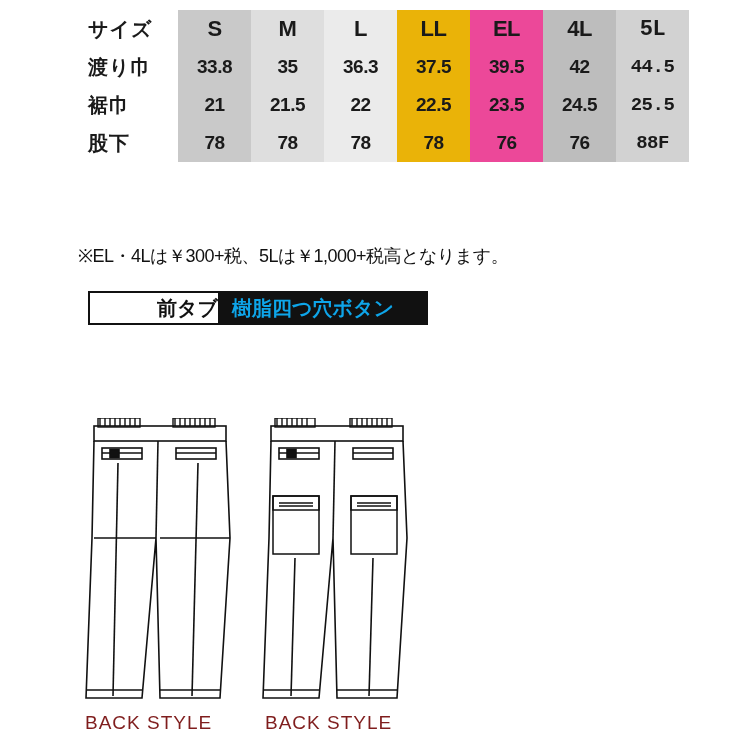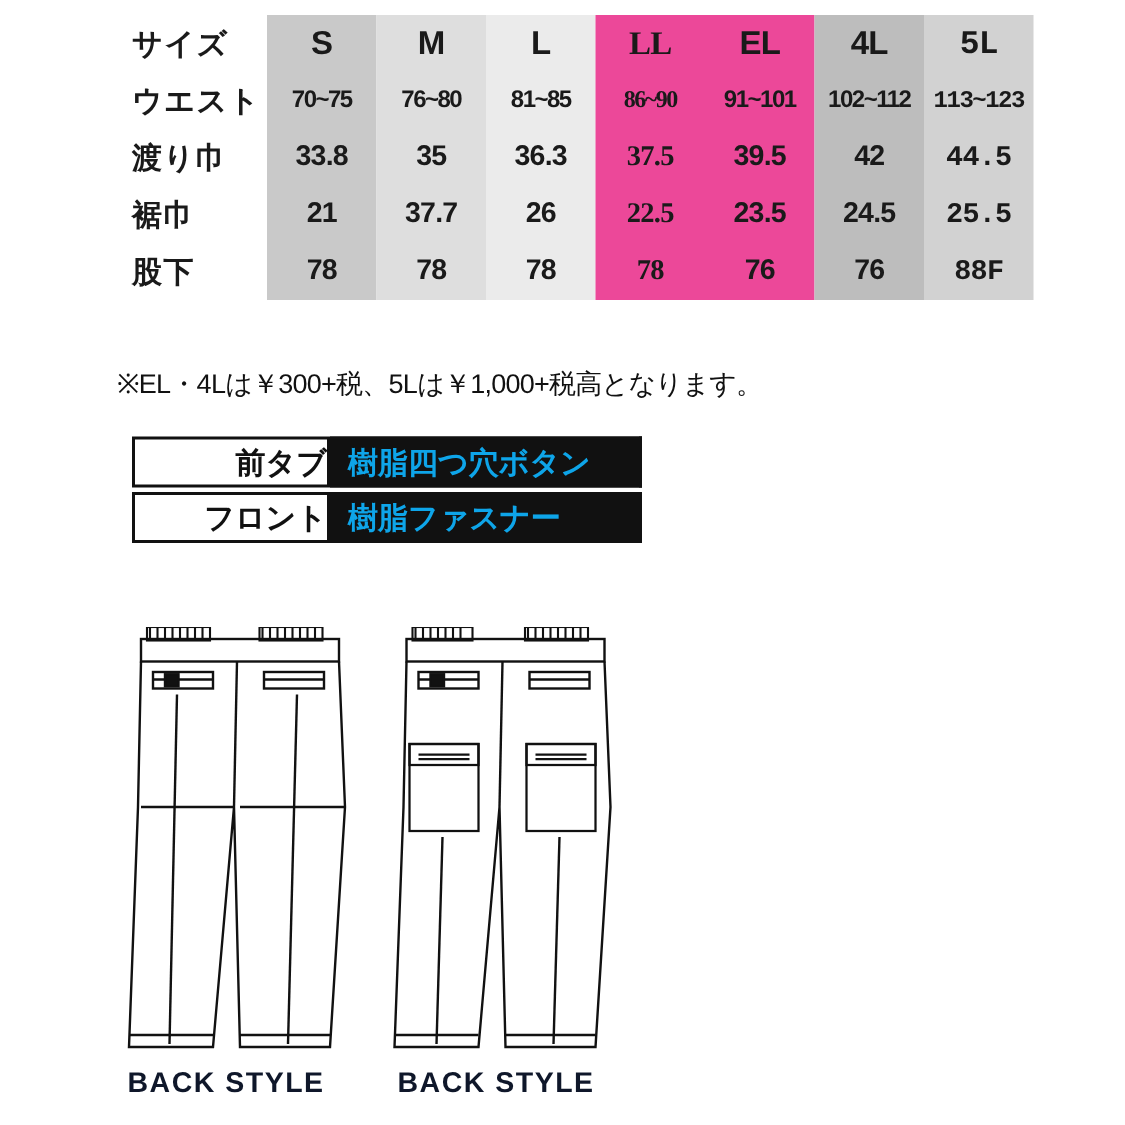--- a/index.html
+++ b/index.html
@@ -43,21 +43,21 @@
     font-size: 20px;
     letter-spacing: 1px;
   }
   #size-table td.col {
     width: 73px;
   }
   
   .shade-0 { background: #c9c9c9; }
   .shade-1 { background: #dedede; }
   .shade-2 { background: #ebebeb; }
-  .shade-3 { background: #ec4899; font-family: Liberation Serif, serif; }
+  .shade-3 { background: #eab308; }
   .shade-4 { background: #ec4899; }
   .shade-5 { background: #bdbdbd; }
   .shade-6 { background: #d2d2d2; font-family: Liberation Mono, monospace; }
   #size-table tr.head td.col {
     font-size: 22px;
   }
   #size-table td.small {
     font-size: 16px;
     letter-spacing: -1px;
   }
@@ -117,22 +117,22 @@
   .illo {
     position: absolute;
     top: 0;
   }
   .illo.front { left: 20px; }
   .illo.back  { left: 195px; }
   .caption {
     position: absolute;
     bottom: 14px;
     font-size: 19px;
-    font-weight: bold;
-    color: #0f172a;
+    font-weight: normal;
+    color: #7f1d1d;
     letter-spacing: 1px;
     text-align: center;
   }
   .caption.c1 { left: 25px; }
   .caption.c2 { left: 205px; }
 </style>
 </head>
 <body>
 
 <table id="size-table">
@@ -141,44 +141,34 @@
     <td class="rowhead">サイズ</td>
     <td class="col shade-0">S</td>
     <td class="col shade-1">M</td>
     <td class="col shade-2">L</td>
     <td class="col shade-3">LL</td>
     <td class="col shade-4">EL</td>
     <td class="col shade-5">4L</td>
     <td class="col shade-6">5L</td>
   </tr>
   <tr>
-    <td class="rowhead">ウエスト</td>
-    <td class="col shade-0 small">70~75</td>
-    <td class="col shade-1 small">76~80</td>
-    <td class="col shade-2 small">81~85</td>
-    <td class="col shade-3 small">86~90</td>
-    <td class="col shade-4 small">91~101</td>
-    <td class="col shade-5 small">102~112</td>
-    <td class="col shade-6 small">113~123</td>
-  </tr>
-  <tr>
     <td class="rowhead">渡り巾</td>
     <td class="col shade-0">33.8</td>
     <td class="col shade-1">35</td>
     <td class="col shade-2">36.3</td>
     <td class="col shade-3">37.5</td>
     <td class="col shade-4">39.5</td>
     <td class="col shade-5">42</td>
     <td class="col shade-6">44.5</td>
   </tr>
   <tr>
     <td class="rowhead">裾巾</td>
     <td class="col shade-0">21</td>
-    <td class="col shade-1">37.7</td>
-    <td class="col shade-2">26</td>
+    <td class="col shade-1">21.5</td>
+    <td class="col shade-2">22</td>
     <td class="col shade-3">22.5</td>
     <td class="col shade-4">23.5</td>
     <td class="col shade-5">24.5</td>
     <td class="col shade-6">25.5</td>
   </tr>
   <tr>
     <td class="rowhead">股下</td>
     <td class="col shade-0">78</td>
     <td class="col shade-1">78</td>
     <td class="col shade-2">78</td>
@@ -190,24 +180,20 @@
 </tbody>
   </table>
 
 <div id="price-note">※EL・4Lは￥300+税、5Lは￥1,000+税高となります。</div>
 
 <table id="spec-table">
   <tbody>
       <tr>
     <td class="label">前タブ</td>
     <td class="value">樹脂四つ穴ボタン</td>
-  </tr>
-  <tr>
-    <td class="label">フロント</td>
-    <td class="value">樹脂ファスナー</td>
   </tr>
 </tbody>
   </table>
 
 <div id="illustrations">
 
   <svg class="illo front" width="160" height="290" viewBox="0 0 160 290">
     <g fill="none" stroke="#111" stroke-width="1.6">
 
       <rect x="14" y="8" width="132" height="15"></rect>

